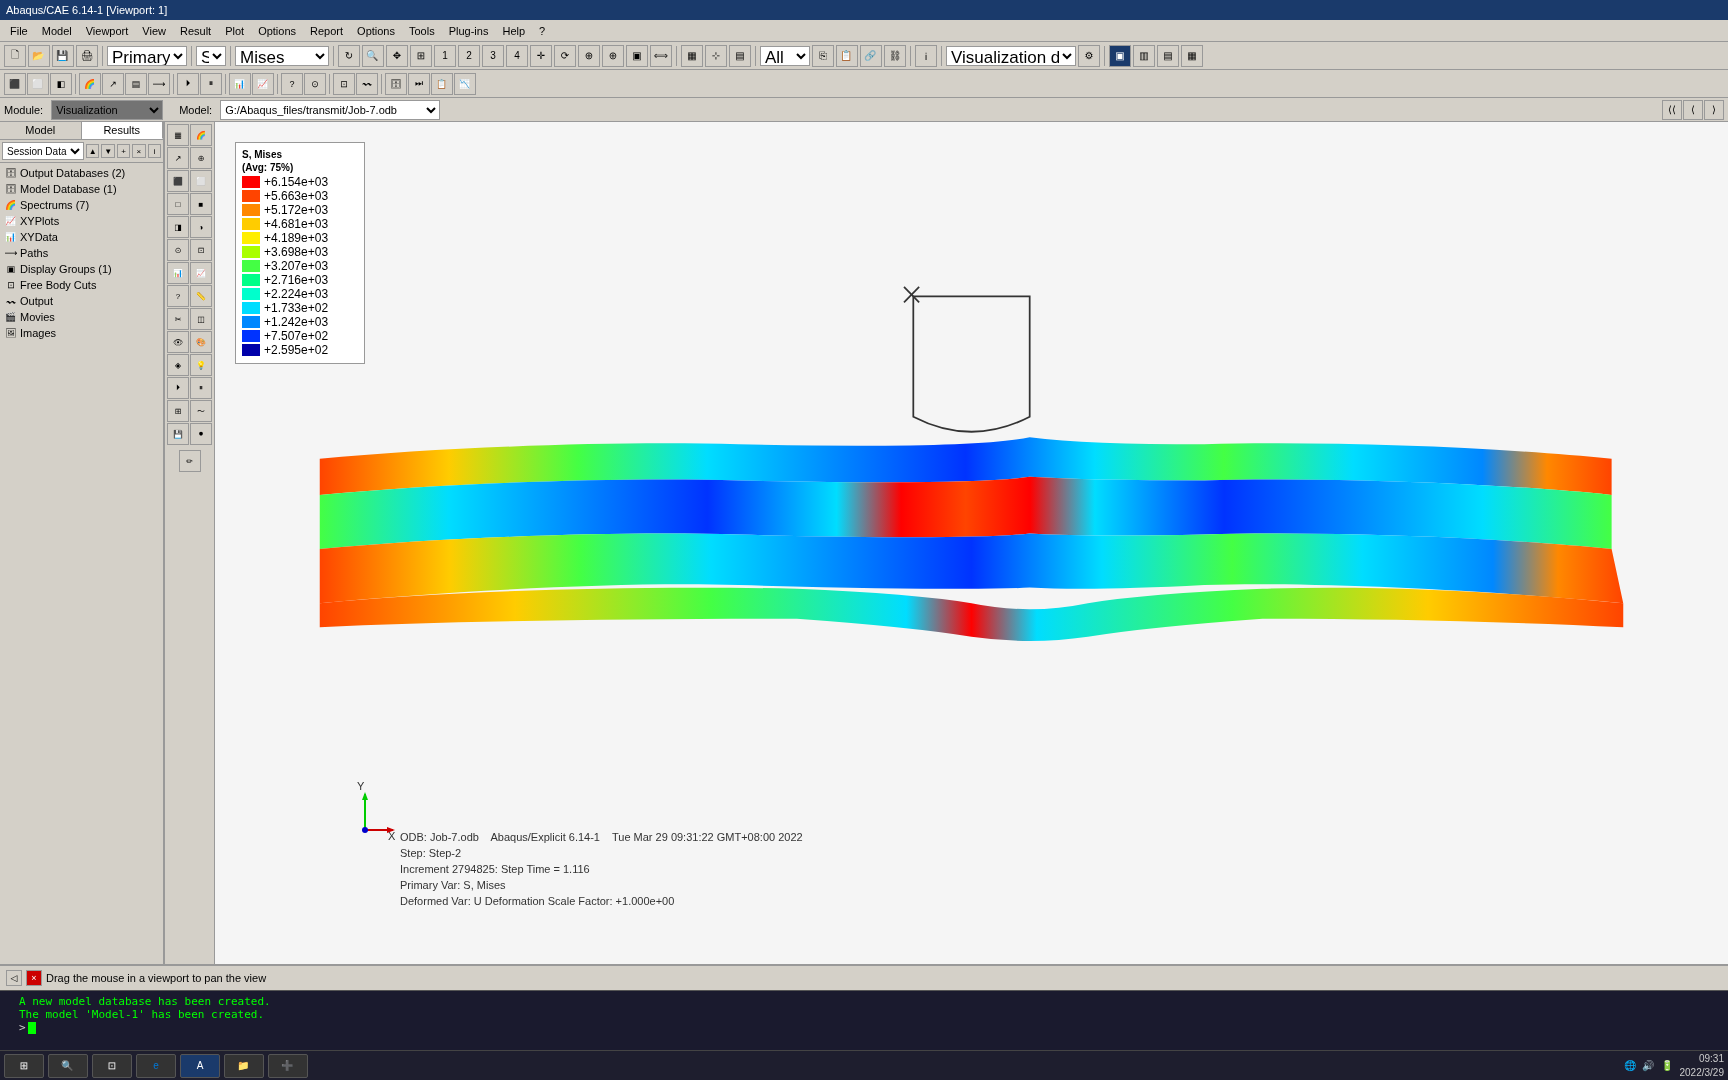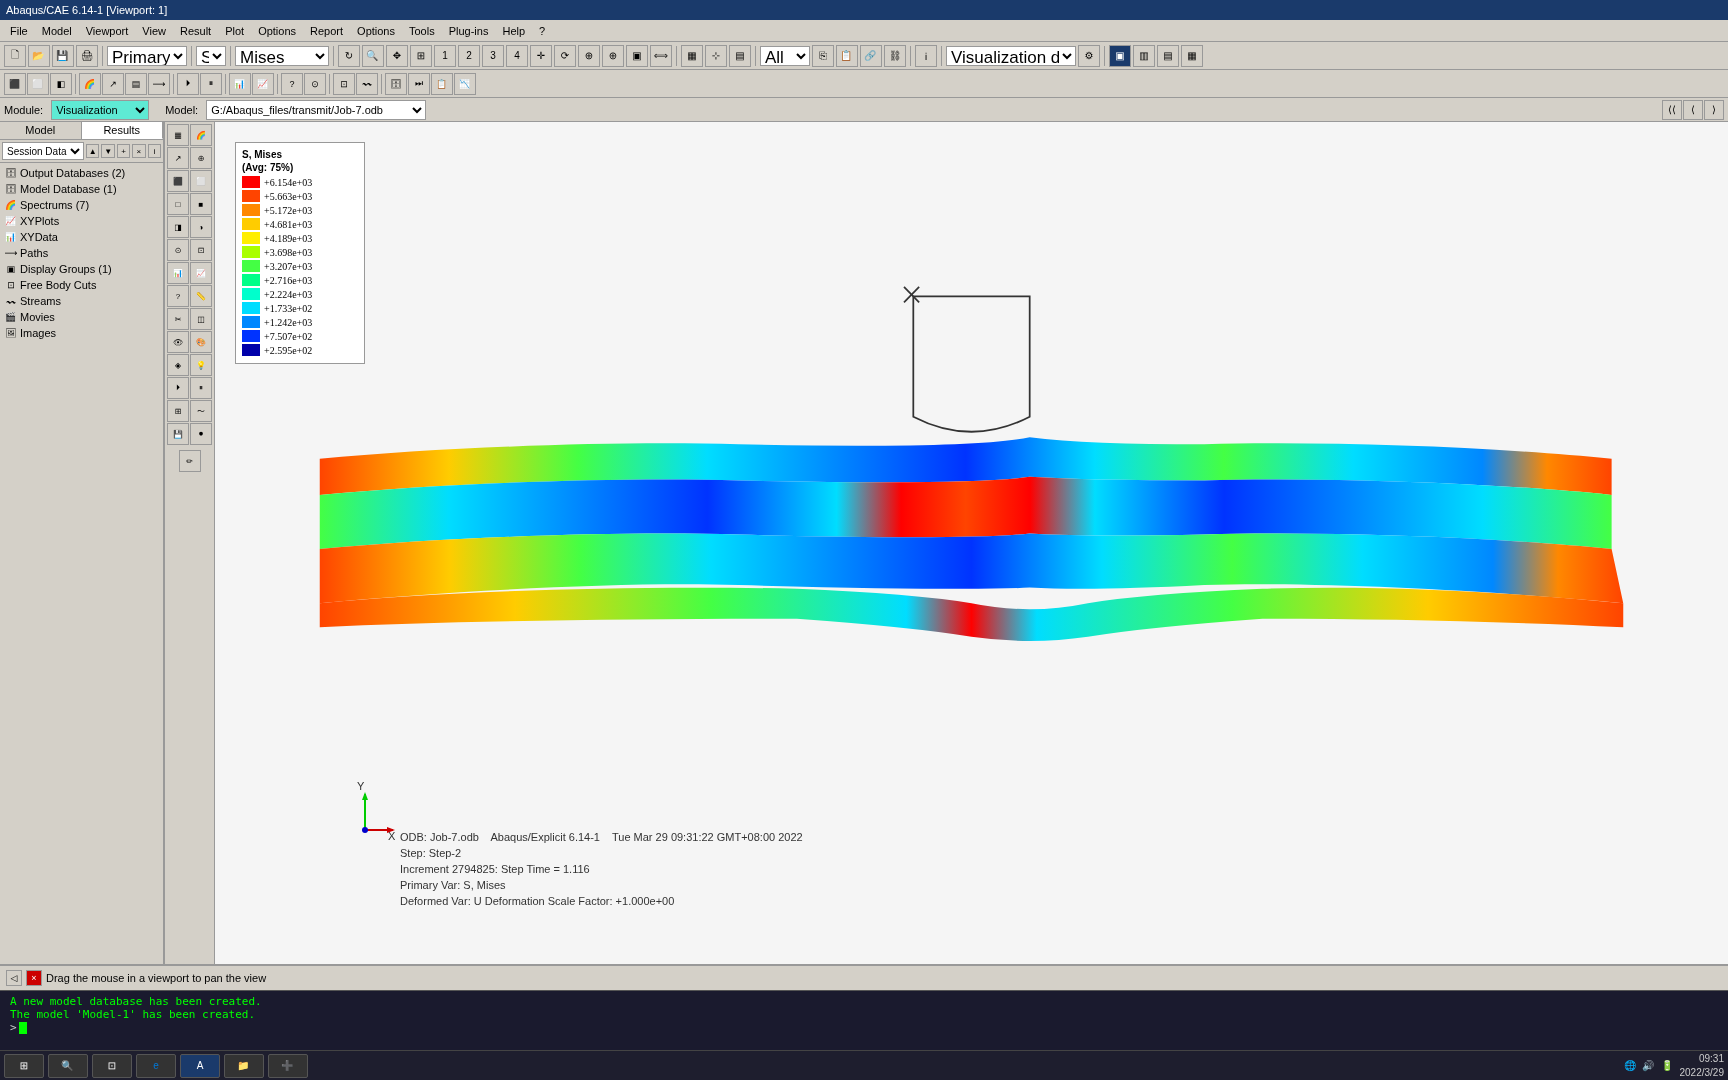--- a/index.html
+++ b/index.html
@@ -45,34 +45,34 @@
 
     
     #viewport { flex: 1; background: #737373; position: relative; overflow: hidden; }
     #viewport-inner { width: 100%; height: 100%; background: #f5f5f5; position: relative; }
 
     
     #legend { position: absolute; top: 20px; left: 20px; background: white; border: 1px solid #999; padding: 6px; font-size: 10px; min-width: 130px; }
     .legend-title { font-weight: bold; font-size: 10px; margin-bottom: 2px; }
     .legend-row { display: flex; align-items: center; gap: 4px; height: 14px; }
     .legend-color { width: 18px; height: 12px; }
-    .legend-val { font-size: 10px; font-family: Liberation Serif, serif; }
+    .legend-val { font-size: 12px; font-family: Liberation Sans, sans-serif; }
 
     
     #info-text { position: absolute; bottom: 20px; left: 100px; font-size: 11px; color: #333; }
 
     
     #axis { position: absolute; bottom: 80px; left: 100px; }
 
     
     #statusbar { background: #d4d0c8; height: 26px; display: flex; align-items: center; padding: 0 6px; border-top: 2px solid #999; font-size: 11px; gap: 4px; }
     .status-btn { width: 16px; height: 16px; background: #d4d0c8; border: 1px solid #999; font-size: 9px; cursor: pointer; display: flex; align-items: center; justify-content: center; }
 
     
-    #console { height: 60px; background: #1a1a2e; color: #00ff00; font-family: monospace; font-size: 11px; padding: 4px 10px; overflow-y: auto; border-top: 1px solid #555; }
+    #console { height: 60px; background: #1a1a2e; color: #00ff00; font-family: monospace; font-size: 11px; padding: 4px 19px; overflow-y: auto; border-top: 1px solid #555; }
 
     
     #taskbar { height: 30px; background: #1e1e2e; display: flex; align-items: center; padding: 0 4px; gap: 4px; border-top: 1px solid #444; }
     .task-btn { height: 24px; min-width: 40px; background: #333; border: 1px solid #555; color: white; font-size: 10px; display: flex; align-items: center; justify-content: center; cursor: pointer; border-radius: 2px; padding: 0 6px; }
     .taskbar-right { margin-left: auto; display: flex; align-items: center; gap: 6px; color: #ccc; font-size: 10px; }
 
     .nav-arrows { display: flex; gap: 1px; margin-left: auto; }
     .nav-arrow { width: 20px; height: 20px; background: #d4d0c8; border: 1px solid #999; display: flex; align-items: center; justify-content: center; cursor: pointer; font-size: 10px; }
   </style>
 </head>
@@ -183,21 +183,21 @@
   <div class="toolbar-btn" style="font-size:9px;">〰</div>
   <div class="toolbar-separator"></div>
   <div class="toolbar-btn" style="font-size:9px;">🗄</div>
   <div class="toolbar-btn" style="font-size:9px;">⏭</div>
   <div class="toolbar-btn" style="font-size:9px;">📋</div>
   <div class="toolbar-btn" style="font-size:9px;">📉</div>
 </div>
 
 <div id="modulebar">
   <span style="font-size:11px;">Module:</span>
-  <select style="height:20px; font-size:11px; background:#5eead4; border:1px solid #999; width:98px;">
+  <select style="height:20px; font-size:11px; background:#737373; border:1px solid #999; width:112px;">
     <option>Visualization</option>
   </select>
   <span style="font-size:11px; margin-left:8px;">Model:</span>
   <select style="height:20px; font-size:11px; background:white; border:1px solid #999; width:220px;">
     <option>G:/Abaqus_files/transmit/Job-7.odb</option>
   </select>
   <div class="nav-arrows">
     <div class="nav-arrow">⟨⟨</div>
     <div class="nav-arrow">⟨</div>
     <div class="nav-arrow">⟩</div>
@@ -249,21 +249,21 @@
       <div class="tree-item">
         <div class="tree-icon">▣</div>
         <span>Display Groups (1)</span>
       </div>
       <div class="tree-item">
         <div class="tree-icon">⊡</div>
         <span>Free Body Cuts</span>
       </div>
       <div class="tree-item">
         <div class="tree-icon">〰</div>
-        <span>Streams</span>
+        <span>Output</span>
       </div>
       <div class="tree-item">
         <div class="tree-icon">🎬</div>
         <span>Movies</span>
       </div>
       <div class="tree-item">
         <div class="tree-icon">🖼</div>
         <span>Images</span>
       </div>
     </div>

